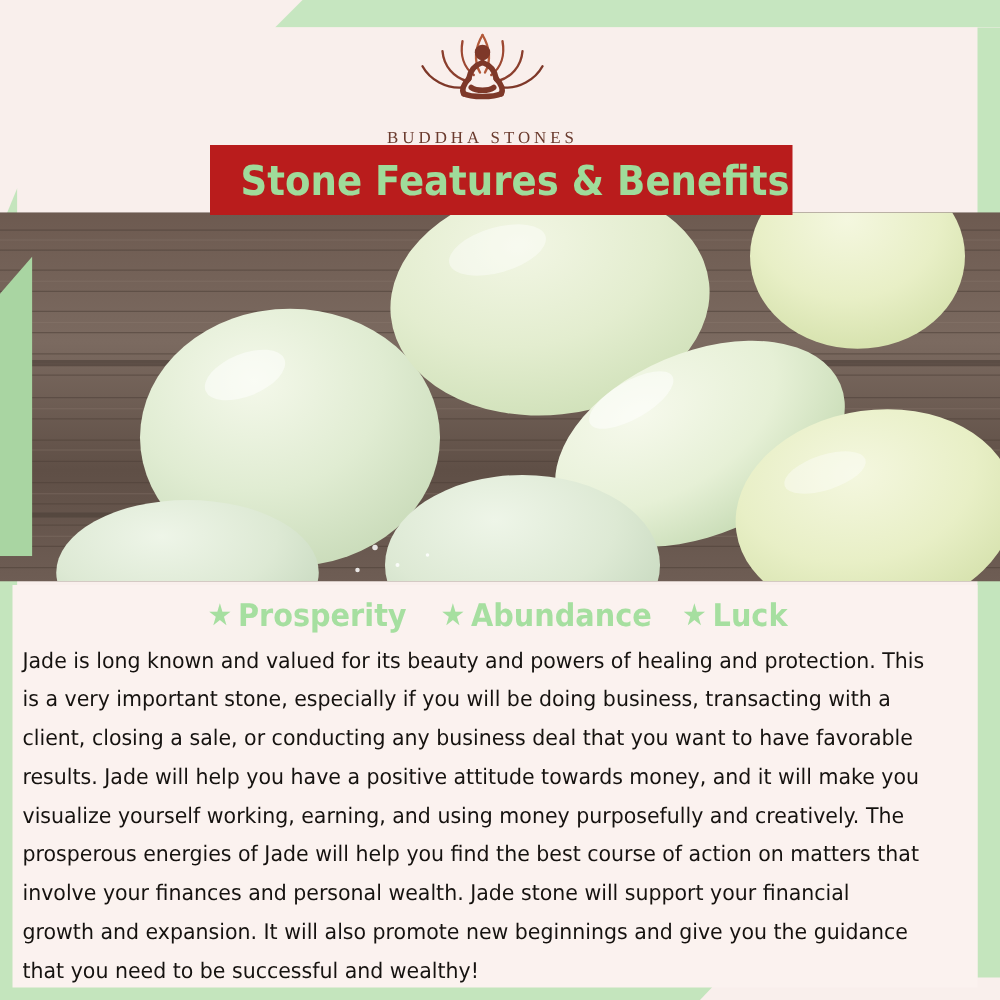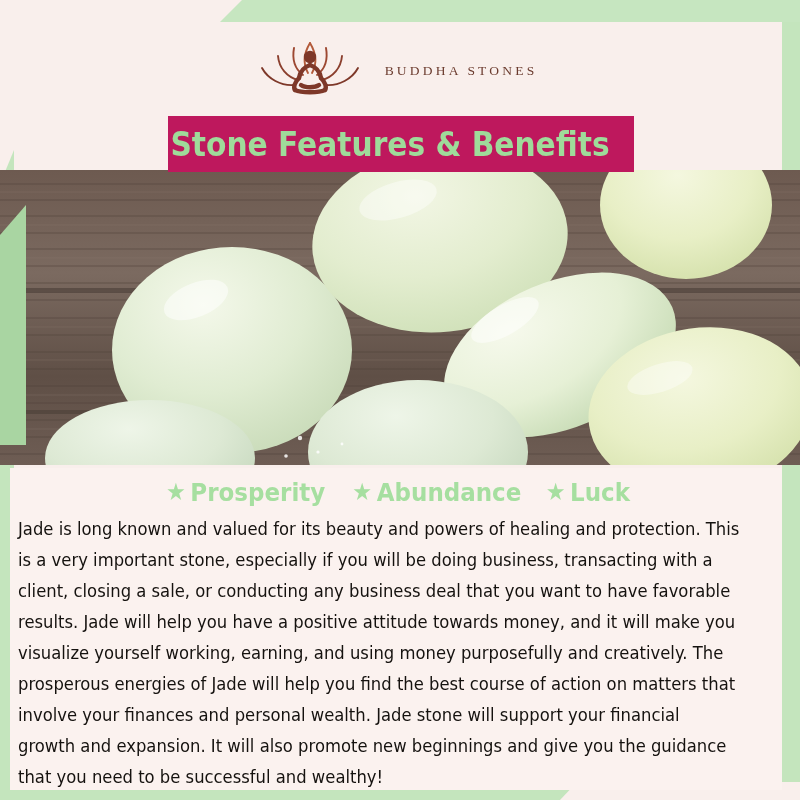--- a/index.html
+++ b/index.html
@@ -59,23 +59,23 @@
     clip-path: polygon(0 30px, 26px 0, 26px 100%, 0 100%);
     z-index: 4;
   }
 
   
   .logo-wrap {
     position: absolute;
     left: 0; top: 22px;
     width: 772px; height: 96px;
     display: flex;
-    flex-direction: row;
-    align-items: center;
-    justify-content: center;
+    flex-direction: column;
+    align-items: center;
+    justify-content: space-between;
     z-index: 5;
   }
   .logo-mark {
     width: 150px;
     height: 66px;
     display: block;
   }
   .logo-text {
     margin-top: 2px;
     font-family: "Liberation Serif", serif;
@@ -84,24 +84,24 @@
     color: #6b3b2e;
     font-weight: 400;
     white-space: nowrap;
   }
 
   
   .banner {
     position: absolute;
     left: 168px; top: 116px;
     width: 466px; height: 56px;
-    background: #be185d;
+    background: #b91c1c;
     display: flex;
     align-items: center;
-    justify-content: flex-end;
+    justify-content: flex-start;
     z-index: 5;
   }
   .banner-title {
     font-family: "DejaVu Sans", sans-serif;
     font-weight: bold;
     font-size: 33px;
     color: #9fdb9a;
     letter-spacing: 0px;
     transform: scaleX(0.9);
     white-space: nowrap;

